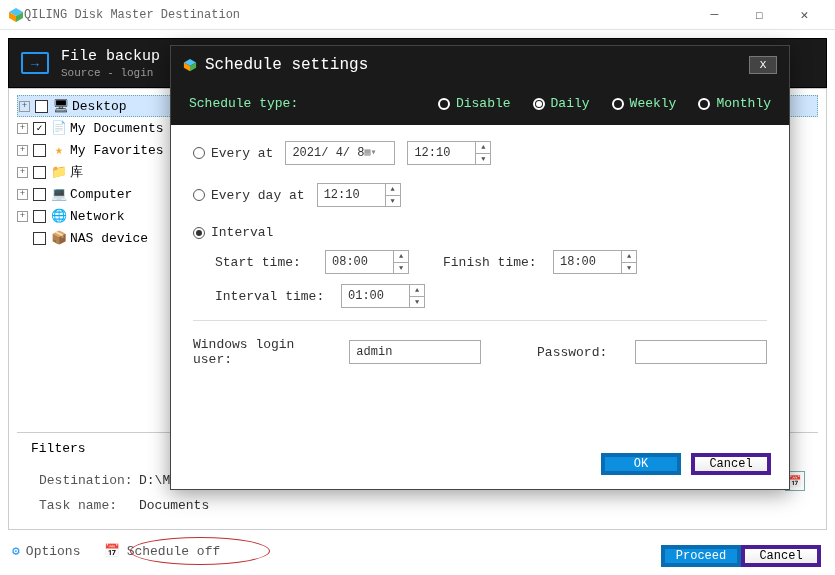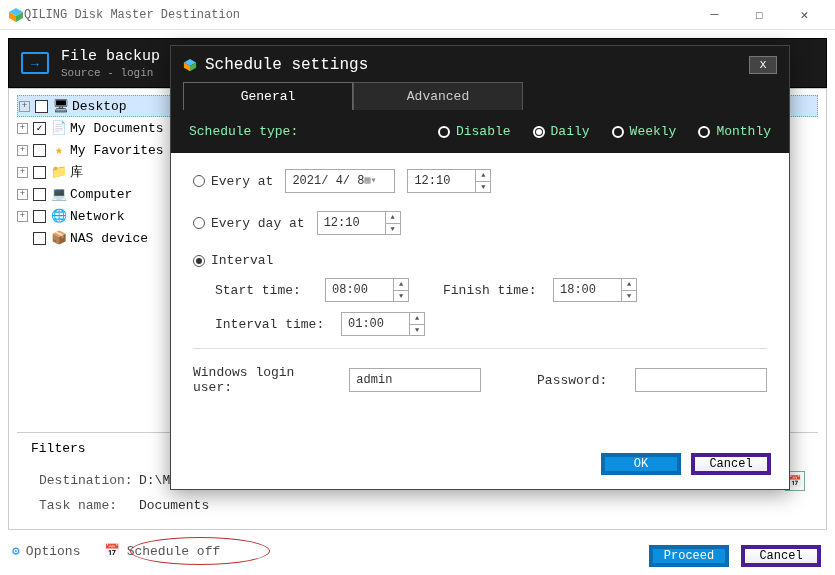--- a/index.html
+++ b/index.html
@@ -40,21 +40,21 @@
 .fieldrow .val { color: #333; }
 .cal-icon { position: absolute; right: 8px; top: 8px; width: 20px; height: 20px; border: 1px solid #7aa; display: flex; align-items: center; justify-content: center; color: #58a; font-size: 11px; }
 
 
 .optionsrow { position: absolute; bottom: 8px; left: 12px; right: 12px; display: flex; align-items: center; height: 32px; }
 .opt-item { display: flex; align-items: center; gap: 6px; color: #555; margin-right: 24px; }
 .gear { color: #2196f3; }
 .sched-circle { position: absolute; left: 118px; width: 140px; height: 28px; border: 1px solid #c03030; border-radius: 50%; pointer-events: none; }
 
 
-.actionbtns { position: absolute; bottom: 8px; right: 14px; display: flex; gap: 12px; }
+.actionbtns { position: absolute; bottom: 8px; right: 14px; display: flex; gap: 0; }
 .btn { width: 80px; height: 22px; border: 4px solid #4c1d95; background: linear-gradient(#fff, #eee); display: flex; align-items: center; justify-content: center; font-family: inherit; font-size: 12px; }
 .btn.primary { background: #0d8fe0; color: #fff; border-color: #0a6db3; }
 
 
 .modal { position: absolute; top: 45px; left: 170px; width: 620px; height: 445px; background: #fff; z-index: 50; box-shadow: 0 4px 20px rgba(0,0,0,0.4); border: 1px solid #444; }
 .modal-hdr { background: #1a1a1a; color: #fff; padding: 10px 12px 0 12px; }
 .modal-titlebar { display: flex; align-items: center; padding-bottom: 8px; }
 .modal-titlebar .mlogo { width: 14px; height: 14px; margin-right: 8px; }
 .modal-title { flex: 1; font-size: 16px; color: #fff; }
 .modal-close { width: 28px; height: 18px; background: #444; border: 1px solid #777; color: #fff; display: flex; align-items: center; justify-content: center; font-size: 11px; }
@@ -202,24 +202,20 @@
 <div class="modal">
   <div class="modal-hdr">
     <div class="modal-titlebar">
       <svg class="mlogo" viewBox="0 0 16 16">
           <polygon points="8,1 15,5 8,9 1,5" fill="#4fc3f7"></polygon>
           <polygon points="1,5 8,9 8,15 1,11" fill="#ff9800"></polygon>
           <polygon points="15,5 8,9 8,15 15,11" fill="#4caf50"></polygon>
         </svg>
       <span class="modal-title">Schedule settings</span>
       <div class="modal-close">X</div>
-    </div>
-    <div class="tabs">
-      <div class="tab active">General</div>
-      <div class="tab">Advanced</div>
     </div>
   </div>
   <div class="sched-type-row">
     <span class="stlbl">Schedule type:</span>
     <label class="radio-dark">
         <span class="rcircle"></span>
         <span>Disable</span>
       </label>
     <label class="radio-dark">
         <span class="rcircle filled"></span>

